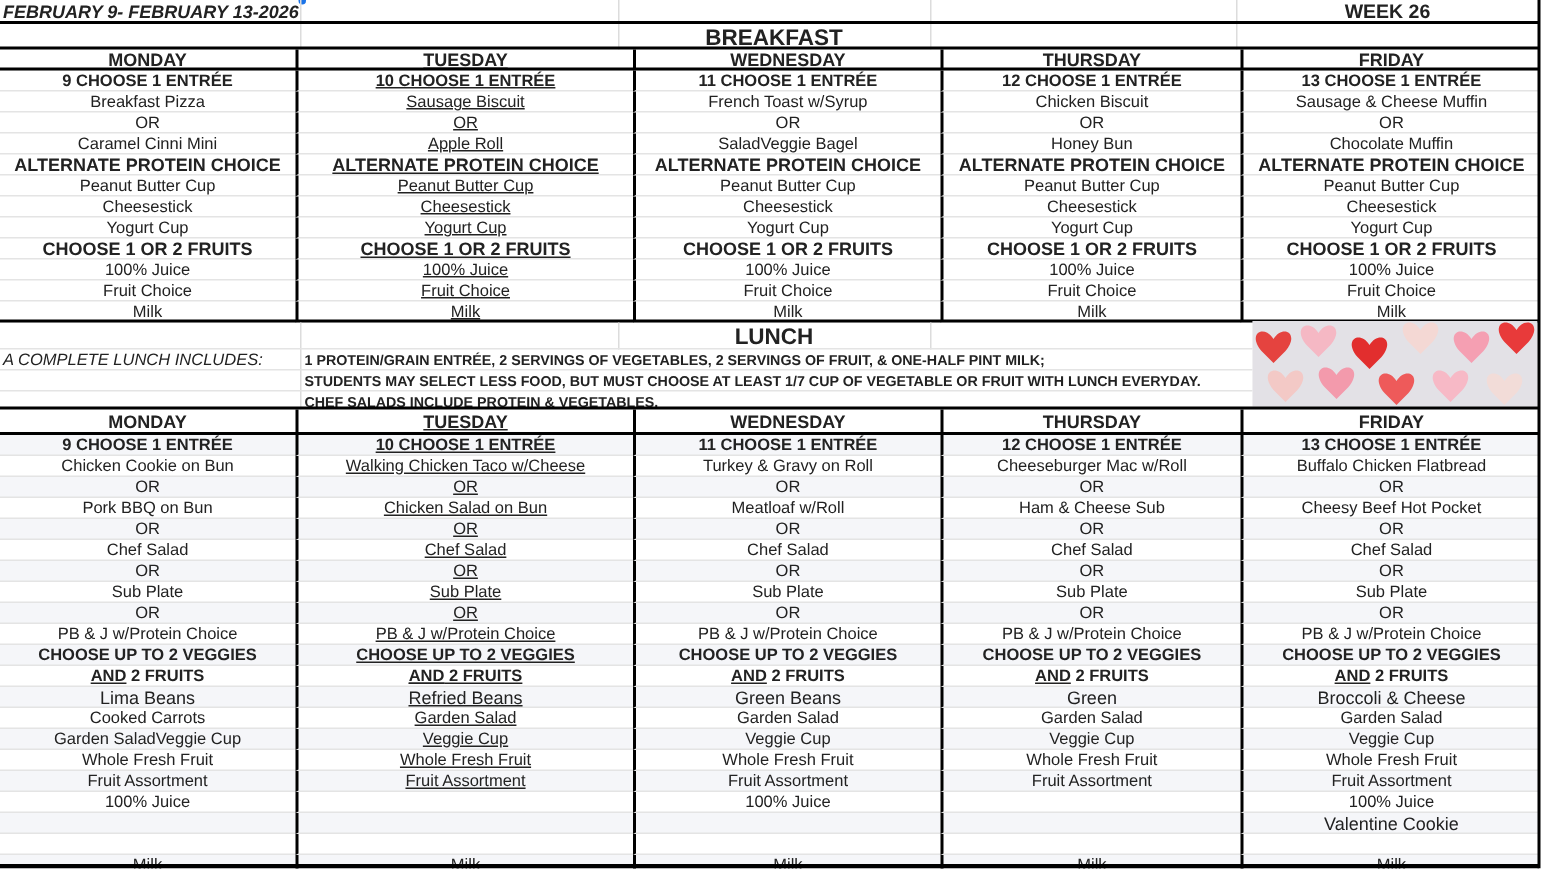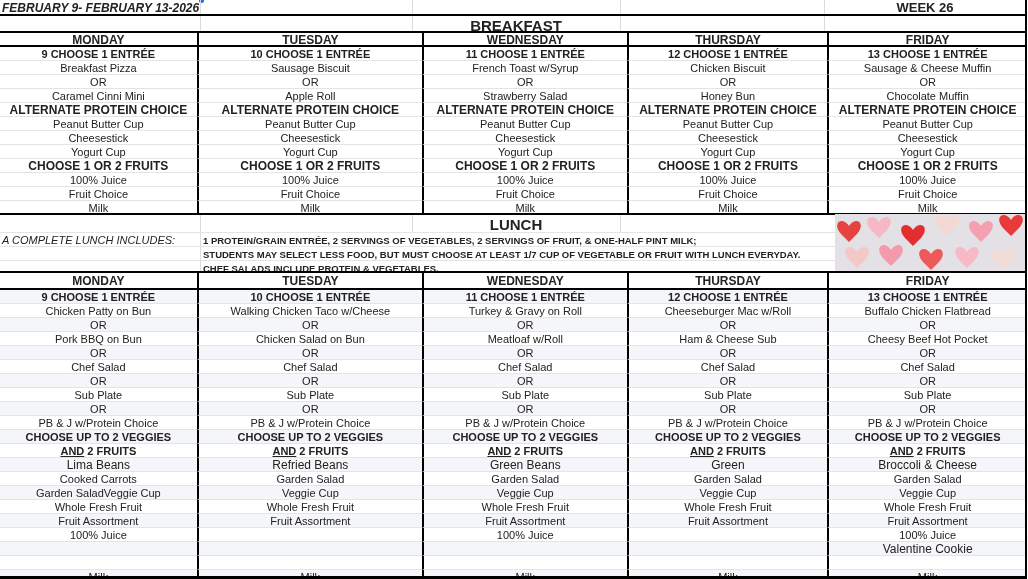--- a/index.html
+++ b/index.html
@@ -1,21 +1,21 @@
 <!DOCTYPE html>
 <html><head>
 <meta charset="utf-8">
 <style>
   html,body{margin:0;padding:0;background:#fff;}
   body{width:1028px;height:579px;overflow:hidden;position:relative;font-family:"Liberation Sans",sans-serif;color:#222;}
   .sheet{position:absolute;left:0;top:0;width:1028px;height:579px;}
   .row{position:absolute;left:0;width:1026px;display:flex;}
   .cell{box-sizing:border-box;text-align:center;font-size:11px;line-height:14px;white-space:nowrap;overflow:visible;border-bottom:1px solid #e4e4e4;}
   .c0{width:200px;}
-  .c1{width:229px;}
+  .c1{width:229px;text-decoration:underline;}
   .c2{width:208px;}
   .c3{width:204px;}
   .c4{width:202px;}
   .b{font-weight:bold;}
   .hdr{font-weight:bold;font-size:12px;}
   .vb{border-left:2px solid #000;}
   .shade{background:#f5f6f9;}
   .title-date{position:absolute;left:2px;top:1px;font-size:12px;font-weight:bold;font-style:italic;}
   .week{position:absolute;left:824px;width:202px;top:0;text-align:center;font-size:13px;font-weight:bold;line-height:15px;}
   .section-title{position:absolute;font-size:15px;font-weight:bold;text-align:center;}
@@ -72,21 +72,21 @@
       <div class="row" style="top: 75px; height: 14px;">
         <div class="cell c0">OR</div>
         <div class="cell c1 vb">OR</div>
         <div class="cell c2 vb">OR</div>
         <div class="cell c3 vb">OR</div>
         <div class="cell c4 vb">OR</div>
       </div>
       <div class="row" style="top: 89px; height: 14px;">
         <div class="cell c0">Caramel Cinni Mini</div>
         <div class="cell c1 vb">Apple Roll</div>
-        <div class="cell c2 vb">Strawberry Salad</div>
+        <div class="cell c2 vb">SaladVeggie Bagel</div>
         <div class="cell c3 vb">Honey Bun</div>
         <div class="cell c4 vb">Chocolate Muffin</div>
       </div>
       <div class="row" style="top: 103px; height: 14px;">
         <div class="cell c0 hdr">ALTERNATE PROTEIN CHOICE</div>
         <div class="cell c1 vb hdr">ALTERNATE PROTEIN CHOICE</div>
         <div class="cell c2 vb hdr">ALTERNATE PROTEIN CHOICE</div>
         <div class="cell c3 vb hdr">ALTERNATE PROTEIN CHOICE</div>
         <div class="cell c4 vb hdr">ALTERNATE PROTEIN CHOICE</div>
       </div>
@@ -186,21 +186,21 @@
 
   <div id="lunch-body">
       <div class="row" style="top: 290px; height: 14px;">
         <div class="cell c0 b shade">9   CHOOSE 1 ENTRÉE</div>
         <div class="cell c1 vb b shade">10  CHOOSE 1 ENTRÉE</div>
         <div class="cell c2 vb b shade">11  CHOOSE 1 ENTRÉE</div>
         <div class="cell c3 vb b shade">12  CHOOSE 1 ENTRÉE</div>
         <div class="cell c4 vb b shade">13  CHOOSE 1 ENTRÉE</div>
       </div>
       <div class="row" style="top: 304px; height: 14px;">
-        <div class="cell c0">Chicken Patty on Bun</div>
+        <div class="cell c0">Chicken Cookie on Bun</div>
         <div class="cell c1 vb">Walking Chicken Taco w/Cheese</div>
         <div class="cell c2 vb">Turkey &amp; Gravy on Roll</div>
         <div class="cell c3 vb">Cheeseburger Mac w/Roll</div>
         <div class="cell c4 vb">Buffalo Chicken Flatbread</div>
       </div>
       <div class="row" style="top: 318px; height: 14px;">
         <div class="cell c0 shade">OR</div>
         <div class="cell c1 vb shade">OR</div>
         <div class="cell c2 vb shade">OR</div>
         <div class="cell c3 vb shade">OR</div>

